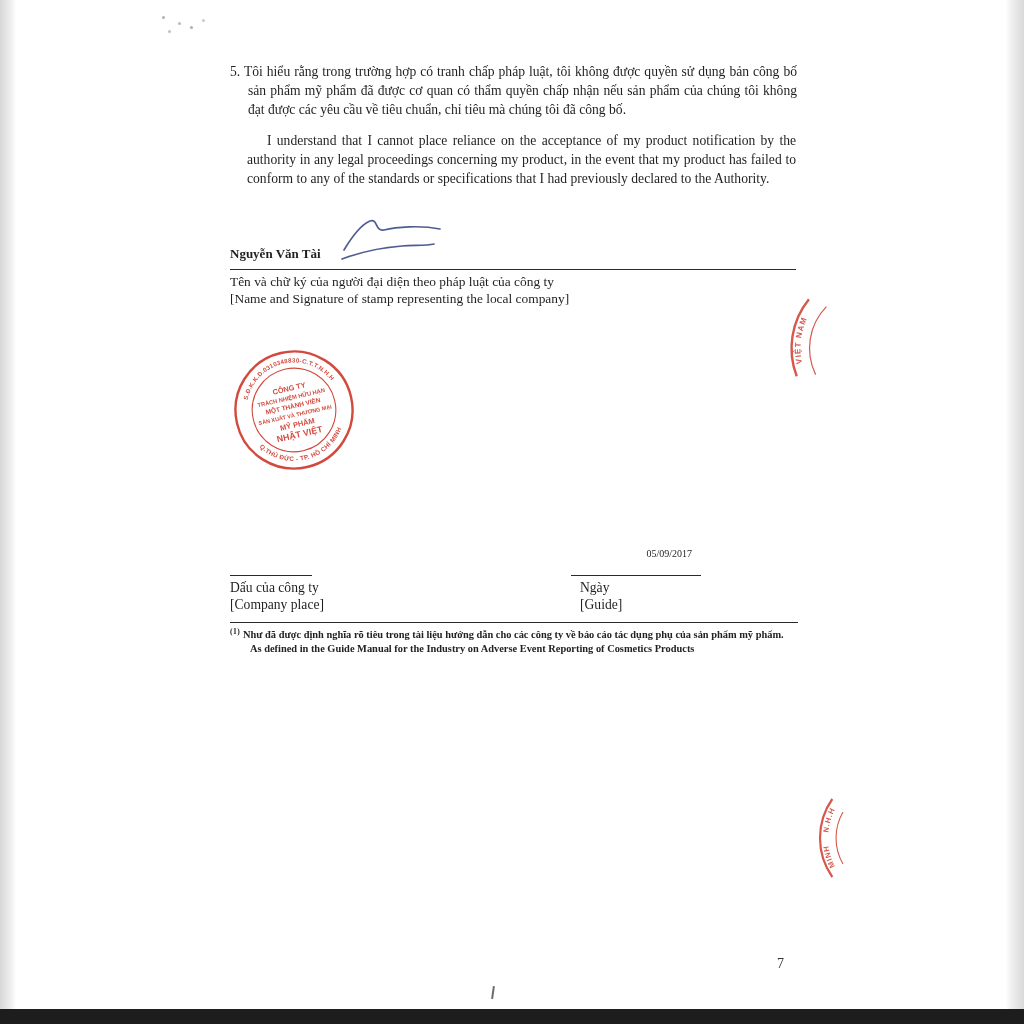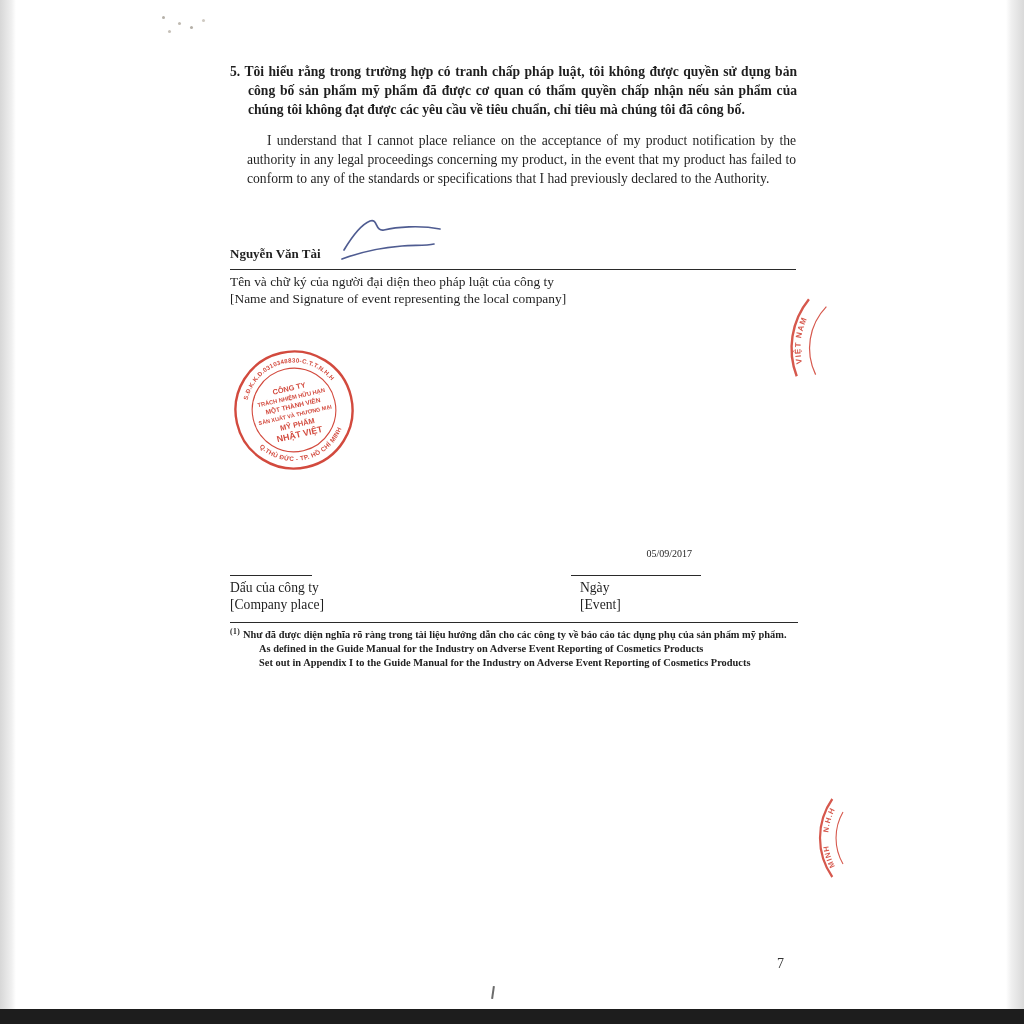--- a/index.html
+++ b/index.html
@@ -13,21 +13,21 @@
   
   .edge-left{left:0;top:0;width:16px;height:1024px;background:linear-gradient(to right,#d7d7d7,#efefef 70%,#ffffff);}
   .edge-right{right:0;top:0;width:18px;height:1024px;background:linear-gradient(to left,#d9d9d9,#efefef 70%,#ffffff);}
   .bottom-bar{left:0;bottom:0;width:1024px;height:15px;background:#1d1d1d;z-index:5;}
   .pencil-marks{left:162px;top:16px;width:3px;height:3px;border-radius:50%;background:#b5b0a8;
     box-shadow:16px 6px 0 #c0bbb2, 28px 10px 0 #b5b0a8, 40px 3px 0 #cfcac2, 6px 14px 0 #c6c1b9;}
   .stray-tick{left:492px;top:986px;width:2px;height:13px;background:#6b6b6b;transform:rotate(8deg);}
 
   
   .para{font-size:13.6px;line-height:1.4;text-align:justify;}
-  .clause-vi{left:230px;top:62px;width:567px;padding-left:18px;text-indent:-18px;box-sizing:border-box;font-weight:bold;}
+  .clause-vi{left:230px;top:62px;width:567px;padding-left:18px;text-indent:-18px;box-sizing:border-box;}
   .clause-en{left:247px;top:131px;width:549px;text-indent:20px;}
   .signatory{left:230px;top:246px;font-size:13px;font-weight:bold;}
   .rule{border-top:1.4px solid #2a2a2a;height:0;}
   .rule-sign{left:230px;top:269px;width:566px;}
   .caption{font-size:13.4px;line-height:1.25;}
   .cap-vi{left:230px;top:274px;}
   .cap-en{left:230px;top:291px;}
 
   .date-value{left:552px;top:548px;width:140px;text-align:right;font-size:10px;}
   .rule-stamp{left:230px;top:575px;width:82px;}
@@ -35,21 +35,21 @@
   .lbl{font-size:13.6px;}
   .lbl-stamp-vi{left:230px;top:580px;}
   .lbl-stamp-en{left:230px;top:597px;}
   .lbl-date-vi{left:580px;top:580px;}
   .lbl-date-en{left:580px;top:597px;}
   .rule-foot{left:230px;top:622px;width:568px;border-top-width:1.6px;}
 
   .footnotes{left:230px;top:627px;width:568px;font-size:10.4px;font-weight:600;line-height:1.3;color:#222;}
   .fn-line{white-space:nowrap;}
   .fn-marker{font-size:7.6px;vertical-align:super;letter-spacing:0.5px;}
-  .fn-en{margin-left:29px;}
+  .fn-en{margin-left:20px;}
 
   .page-number{left:777px;top:956px;font-size:14px;color:#333;}
 
   
   .signature-svg{left:338px;top:210px;}
   .sig-stroke{fill:none;stroke:#3c4a85;stroke-width:1.7;stroke-linecap:round;opacity:0.9;}
 
   
   .stamp-main{left:229px;top:345px;transform:rotate(-13deg);opacity:0.92;}
   .stamp-edge-top{left:758px;top:283px;transform:rotate(9deg);opacity:0.85;}
@@ -70,21 +70,21 @@
 <div class="abs para clause-en">I understand that I cannot place reliance on the acceptance of my product notification by the authority in any legal proceedings concerning my product, in the event that my product has failed to conform to any of the standards or specifications that I had previously declared to the Authority.</div>
 
 <svg class="abs signature-svg" width="110" height="56" viewBox="0 0 110 56">
   <path class="sig-stroke" d="M 6 40 C 12 30 22 15 32 11 C 40 8 37 22 46 20 C 58 17 82 15 102 19"></path>
   <path class="sig-stroke" d="M 4 49 C 20 43 40 38 64 36 C 76 35 88 36 96 34"></path>
 </svg>
 
 <div class="abs signatory">Nguyễn Văn Tài</div>
 <div class="abs rule rule-sign"></div>
 <div class="abs caption cap-vi">Tên và chữ ký của người đại diện theo pháp luật của công ty</div>
-<div class="abs caption cap-en">[Name and Signature of event representing the local company]</div>
+<div class="abs caption cap-en">[Name and Signature of stamp representing the local company]</div>
 
 <svg class="abs stamp-main" width="130" height="130" viewBox="0 0 140 140">
   <defs>
     <path id="arcTop" d="M 20.7 56.8 A 51 51 0 0 1 119.3 56.8"></path>
     <path id="arcBottom" d="M 20.2 93.2 A 55 55 0 0 0 119.8 93.2"></path>
   </defs>
   <circle class="stamp-ring" cx="70" cy="70" r="63" stroke-width="2.6"></circle>
   <circle class="stamp-ring" cx="70" cy="70" r="45" stroke-width="1.2"></circle>
   <text class="stamp-text" font-size="6.6" letter-spacing="0.3">
     <textPath href="#arcTop" startOffset="50%" text-anchor="middle">S.Đ.K.K.D.0310348830-C.T.T.N.H.H</textPath>
@@ -124,22 +124,21 @@
     <textPath href="#edgeBotText" startOffset="58%">N.H.H</textPath>
   </text>
 </svg>
 
 <div class="abs date-value">05/09/2017</div>
 <div class="abs rule rule-stamp"></div>
 <div class="abs rule rule-date"></div>
 <div class="abs lbl lbl-stamp-vi">Dấu của công ty</div>
 <div class="abs lbl lbl-stamp-en">[Company place]</div>
 <div class="abs lbl lbl-date-vi">Ngày</div>
-<div class="abs lbl lbl-date-en">[Event]</div>
+<div class="abs lbl lbl-date-en">[Guide]</div>
 
 <div class="abs rule rule-foot"></div>
 <div class="abs footnotes">
-  <div class="fn-line"><span class="fn-marker">(1)</span> <span>Như đã được diện nghĩa rõ ràng trong tài liệu hướng dẫn cho các công ty về báo cáo tác dụng phụ của sản phẩm mỹ phẩm.</span></div>
+  <div class="fn-line"><span class="fn-marker">(1)</span> <span>Như đã được định nghĩa rõ tiêu trong tài liệu hướng dẫn cho các công ty về báo cáo tác dụng phụ của sản phẩm mỹ phẩm.</span></div>
   <div class="fn-line fn-en">As defined in the Guide Manual for the Industry on Adverse Event Reporting of Cosmetics Products</div>
-  <div class="fn-line fn-en">Set out in Appendix I to the Guide Manual for the Industry on Adverse Event Reporting of Cosmetics Products</div>
 </div>
 
 <div class="abs page-number">7</div>
 
 </body></html>

